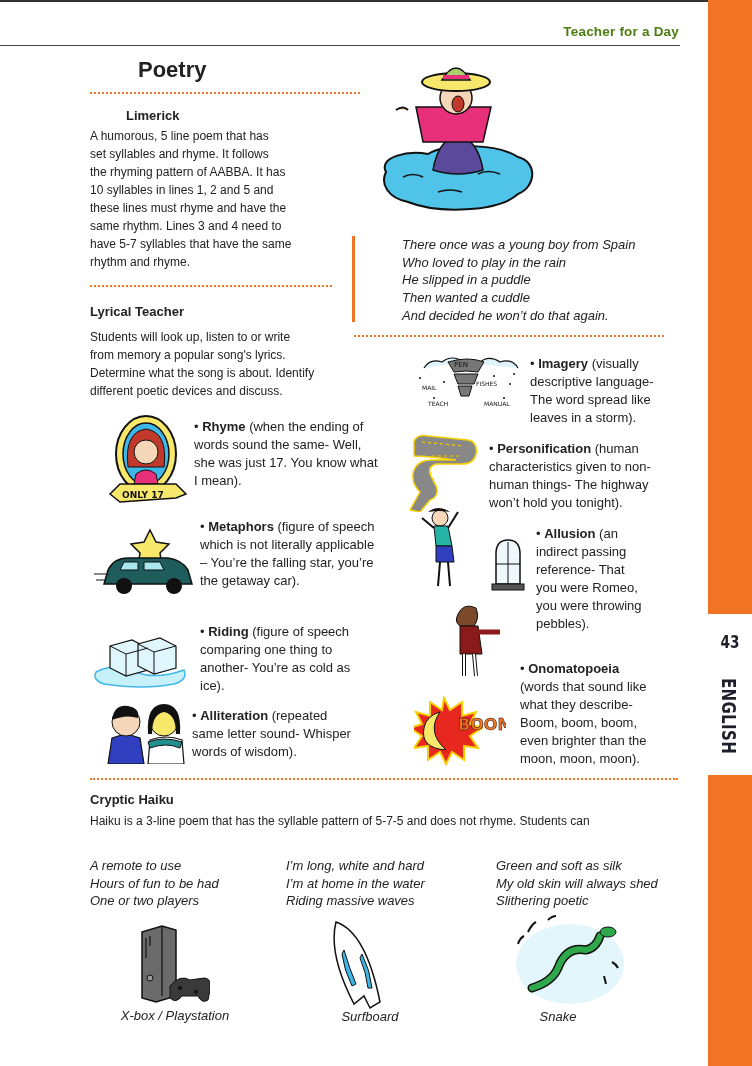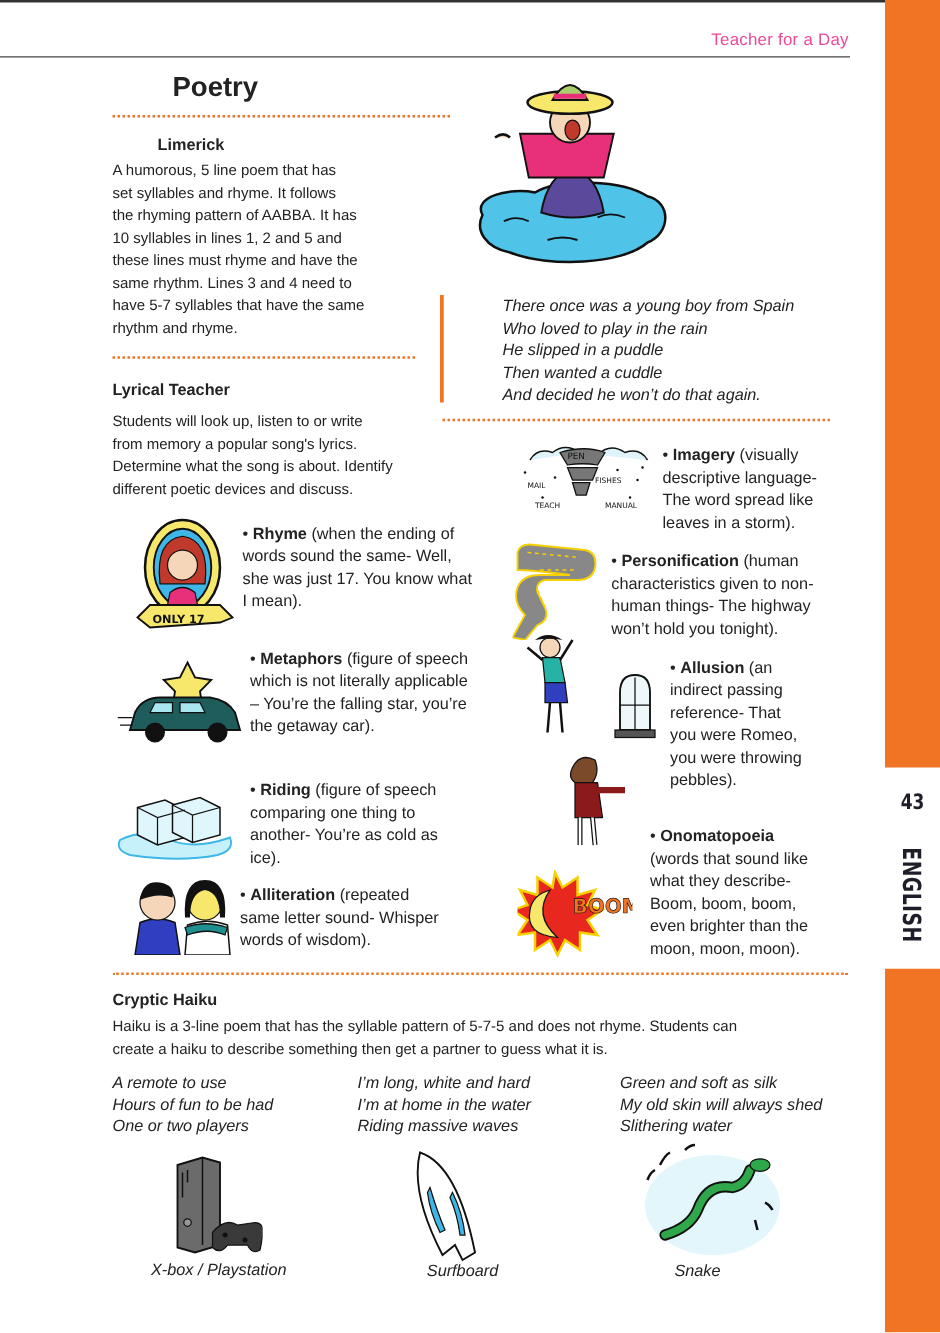--- a/index.html
+++ b/index.html
@@ -9,21 +9,21 @@
     font-family: "Liberation Sans", sans-serif;
   }
   .topline { position: absolute; left: 0; top: 0; width: 752px; height: 2px; background: #333; }
   .sidebar-top { position: absolute; left: 708px; top: 0; width: 44px; height: 614px; background: #f07424; }
   .sidebar-bot { position: absolute; left: 708px; top: 775px; width: 44px; height: 291px; background: #f07424; }
   .page-num { position: absolute; left: 708px; top: 632px; width: 44px; text-align: center;
     font-family: "DejaVu Sans", sans-serif; font-weight: bold; font-size: 17px; color: #1e1e2a; transform: scaleX(0.8); }
   .section-tab { position: absolute; left: 714px; top: 676px; width: 30px; height: 80px; }
   .section-tab span { position: absolute; left: 50%; top: 50%; transform: translate(-50%,-50%) rotate(90deg) scaleX(0.75);
     font-family: "DejaVu Sans", sans-serif; font-weight: bold; font-size: 20px; color: #1e1e2a; white-space: nowrap; letter-spacing: 0.5px; }
-  .header-title { position: absolute; right: 73px; top: 24px; font-size: 13.5px; color: #ec4899; font-weight: normal; letter-spacing: 0.2px; }
+  .header-title { position: absolute; right: 73px; top: 24px; font-size: 13.5px; color: #4d7c0f; font-weight: bold; letter-spacing: 0.2px; }
   .header-rule { position: absolute; left: 0; top: 45px; width: 680px; height: 1px; background: #444; }
   .page-title { position: absolute; left: 90px; top: 57px; font-size: 22px; font-weight: bold; color: #222; margin-left: 48px; }
   .dots { position: absolute; height: 0; border-top: 2px dotted #f07424; }
   .h3 { position: absolute; font-size: 13px; font-weight: bold; color: #222; }
   .para { position: absolute; font-size: 12px; line-height: 18px; color: #222; }
   .poem { position: absolute; font-size: 13px; line-height: 17.7px; font-style: italic; color: #222; }
   .poem-bar { position: absolute; left: 352px; top: 236px; width: 3px; height: 86px; background: #f07424; }
   .dev { position: absolute; font-size: 13px; line-height: 18px; color: #222; }
   .dev b { font-weight: bold; }
   .ill { position: absolute; }
@@ -224,37 +224,36 @@
   <div>Boom, boom, boom,</div>
   <div>even brighter than the</div>
   <div>moon, moon, moon).</div>
 </div>
 
 <div class="dots" style="left:90px;top:778px;width:588px;"></div>
 
 <div class="h3" style="left:90px;top:792px;">Cryptic Haiku</div>
 <div class="para" style="left:90px;top:812px;">
   <div>Haiku is a 3-line poem that has the syllable pattern of 5-7-5 and does not rhyme. Students can</div>
-  <div>create a haiku to describe something then get a partner to guess what it is.</div>
 </div>
 
 <div class="poem" style="left:90px;top:857px;">
   <div>A remote to use</div>
   <div>Hours of fun to be had</div>
   <div>One or two players</div>
 </div>
 <div class="poem" style="left:286px;top:857px;">
   <div>I’m long, white and hard</div>
   <div>I’m at home in the water</div>
   <div>Riding massive waves</div>
 </div>
 <div class="poem" style="left:496px;top:857px;">
   <div>Green and soft as silk</div>
   <div>My old skin will always shed</div>
-  <div>Slithering water</div>
+  <div>Slithering poetic</div>
 </div>
 
 <svg class="ill" style="left:136px;top:924px;" width="74" height="80" viewBox="0 0 74 80">
   <path d="M6,8 l20,-6 l14,4 l0,66 l-20,6 l-14,-4 Z" fill="#6b6b6b" stroke="#111" stroke-width="1.5"></path>
   <path d="M26,2 l0,70 M10,14 l0,20 M14,12 l0,10" stroke="#111" stroke-width="1.2"></path>
   <circle cx="14" cy="54" r="3" fill="#999" stroke="#111"></circle>
   <path d="M34,62 q10,-12 20,-6 l14,-2 q8,0 6,12 l-2,10 q-6,4 -10,-4 l-16,0 q-6,8 -12,2 Z" fill="#3a3a3a" stroke="#111"></path>
   <circle cx="44" cy="64" r="2" fill="#111"></circle>
     <circle cx="60" cy="68" r="2" fill="#111"></circle>
 </svg>

